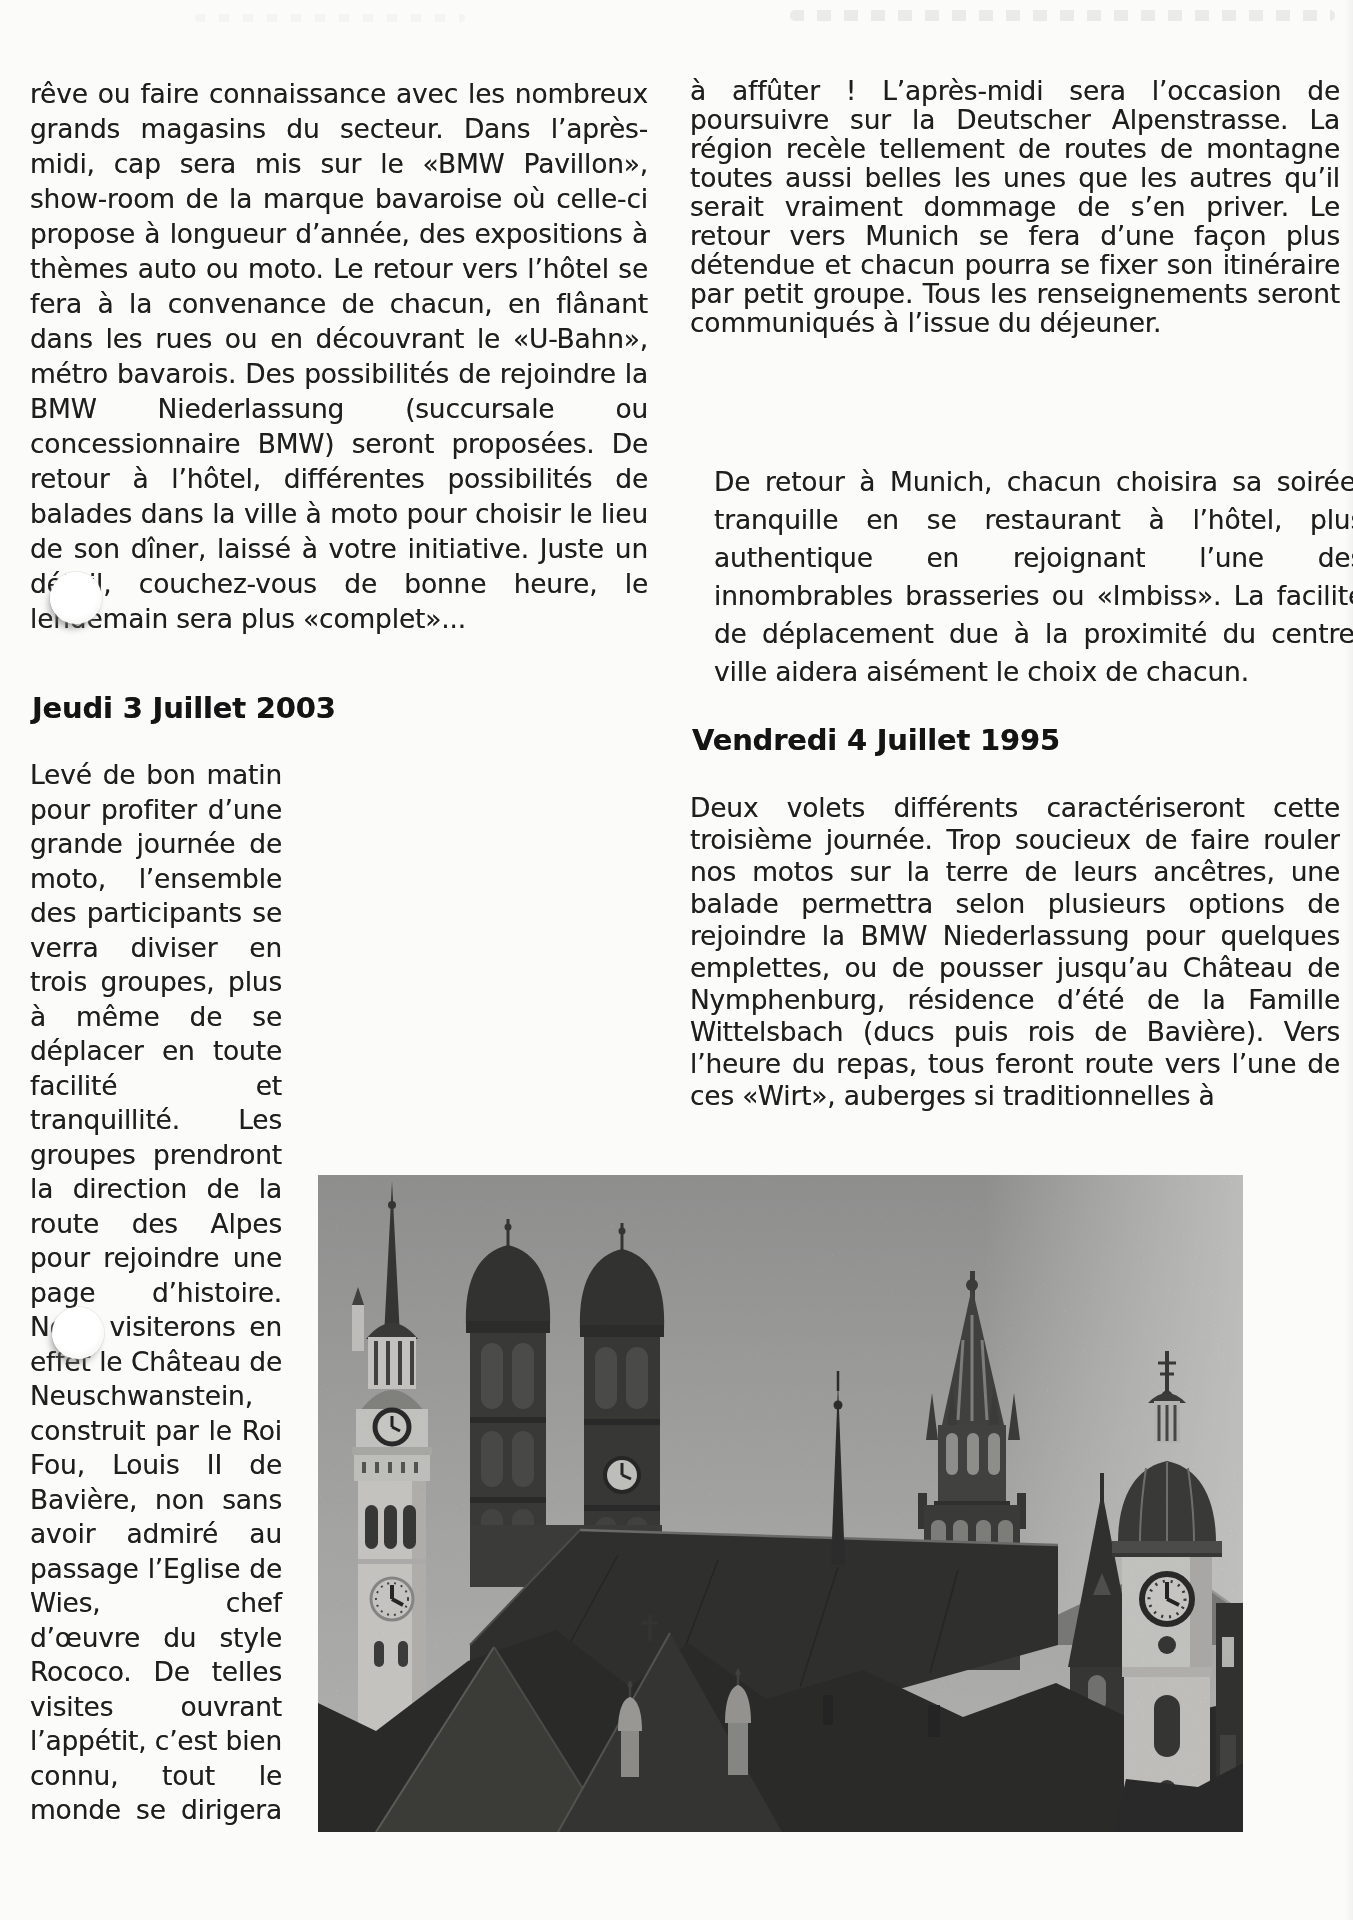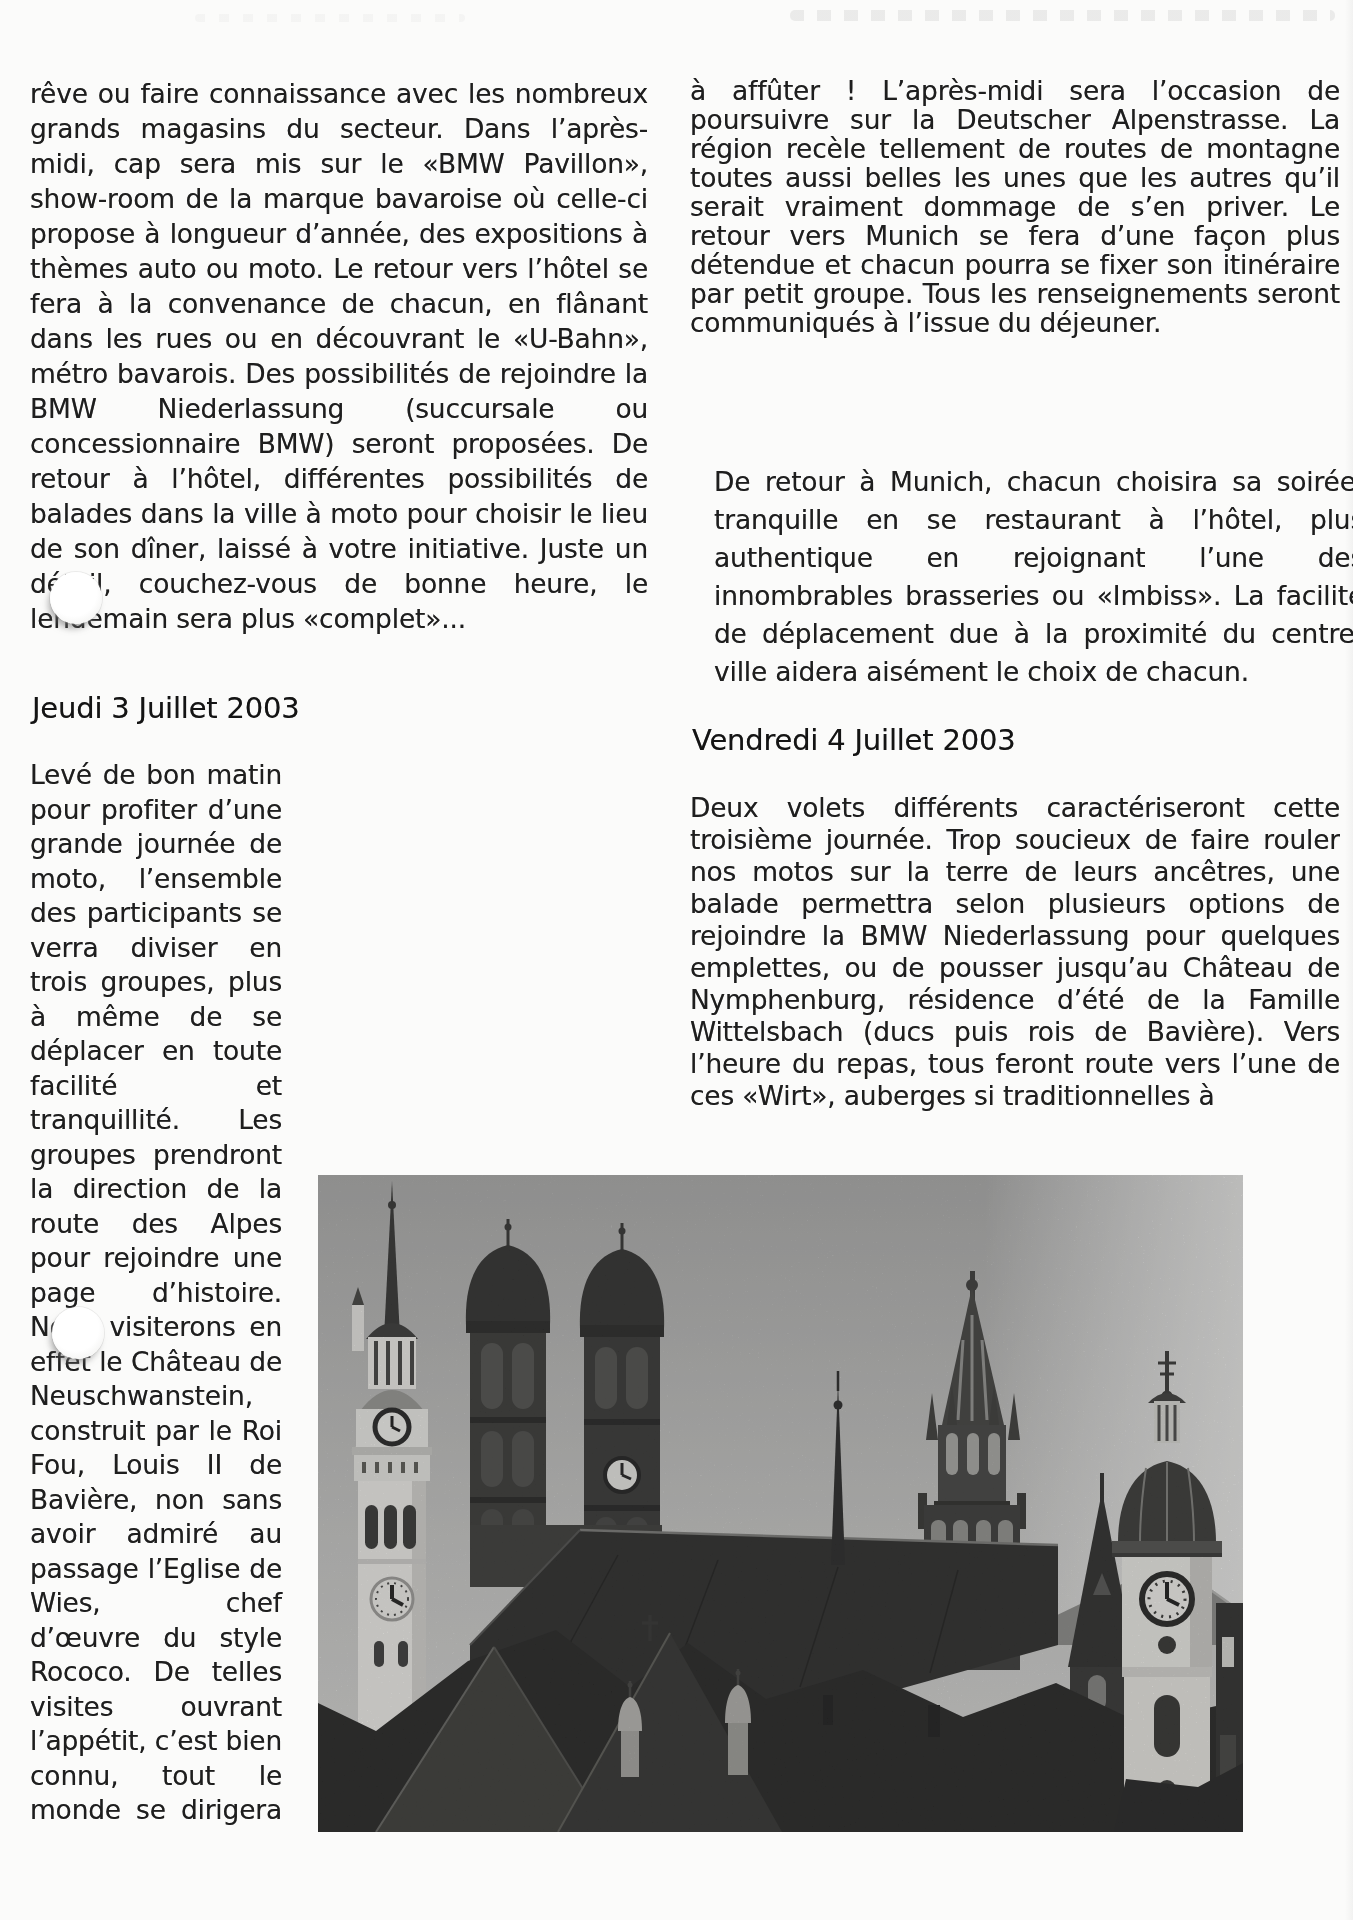--- a/index.html
+++ b/index.html
@@ -17,21 +17,21 @@
     font-size:26.5px;
     letter-spacing:-0.2px;
     text-align:justify;
     color:#1e1e1e;
     text-shadow:0 0 0.6px rgba(25,25,25,0.55);
   }
   .heading{
     position:absolute;
     margin:0;
     font-size:29px;
-    font-weight:400;
+    font-weight:700;
     letter-spacing:-0.2px;
     color:#141414;
     text-shadow:0 0 0.5px rgba(0,0,0,0.5);
   }
   
   .p-left-1{left:30px;top:76px;width:618px;line-height:35px;}
   .h-left  {left:32px;top:691px;}
   .p-left-2{left:30px;top:758px;width:618px;line-height:34.5px;height:1074px;overflow:hidden;}
   .photo-spacer{float:right;width:366px;height:700px;margin-top:380px;}
   
@@ -82,21 +82,21 @@
   <h2 class="heading h-left">Jeudi 3 Juillet 2003</h2>
 
   <div class="body-text p-left-2">
     <span class="photo-spacer"></span><span>Levé de bon matin pour profiter d’une grande journée de moto, l’ensemble des participants se verra diviser en trois groupes, plus à même de se déplacer en toute facilité et tranquillité. Les groupes prendront la direction de la route des Alpes pour rejoindre une page d’histoire. Nous visiterons en effet le Château de Neuschwanstein, construit par le Roi Fou, Louis II de Bavière, non sans avoir admiré au passage l’Eglise de Wies, chef d’œuvre du style Rococo. De telles visites ouvrant l’appétit, c’est bien connu, tout le monde se dirigera vers Unterammergau par une splendide petite route de montagne longeant le Plansee, superbe lac d’altitude. Là, un déjeuner sera pris ensemble dans une auberge traditionnelle, accueilli par la famille Schleifmühle qui nous fera visiter au dessert, le musée familiale de cette antique fabrique de pierres</span>
   </div>
 
   <p class="body-text p-right-1">à affûter !  L’après-midi sera l’occasion de poursuivre sur la Deutscher Alpenstrasse. La région recèle tellement de routes de montagne toutes aussi belles les unes que les autres qu’il serait vraiment dommage de s’en priver. Le retour vers Munich se fera d’une façon plus détendue et chacun pourra se fixer son itinéraire par petit groupe. Tous les renseignements seront communiqués à l’issue du déjeuner.</p>
 
   <p class="body-text p-right-2">De retour à Munich, chacun choisira sa soirée, tranquille en se restaurant à l’hôtel, plus authentique en rejoignant l’une des innombrables brasseries ou «Imbiss». La facilité de déplacement due à la proximité du centre-ville aidera aisément le choix de chacun.</p>
 
-  <h2 class="heading h-right">Vendredi 4 Juillet 2003</h2>
+  <h2 class="heading h-right">Vendredi 4 Juillet 1995</h2>
 
   <p class="body-text p-right-3">Deux volets différents caractériseront cette troisième journée. Trop soucieux de faire rouler nos motos sur la terre de leurs ancêtres, une balade permettra selon plusieurs options de rejoindre la BMW Niederlassung pour quelques emplettes, ou de pousser jusqu’au Château de Nymphenburg, résidence d’été de la Famille Wittelsbach (ducs puis rois de Bavière). Vers l’heure du repas, tous feront route vers l’une de ces «Wirt», auberges si traditionnelles  à</p>
 
   <div class="photo">
     <svg viewBox="0 0 925 657" width="925" height="657" xmlns="http://www.w3.org/2000/svg">
       <defs>
         <linearGradient id="sky" x1="0" y1="0" x2="0" y2="1">
           <stop offset="0" stop-color="#a7a7a6"></stop>
           <stop offset="0.55" stop-color="#c5c5c3"></stop>
           <stop offset="1" stop-color="#d8d8d6"></stop>

